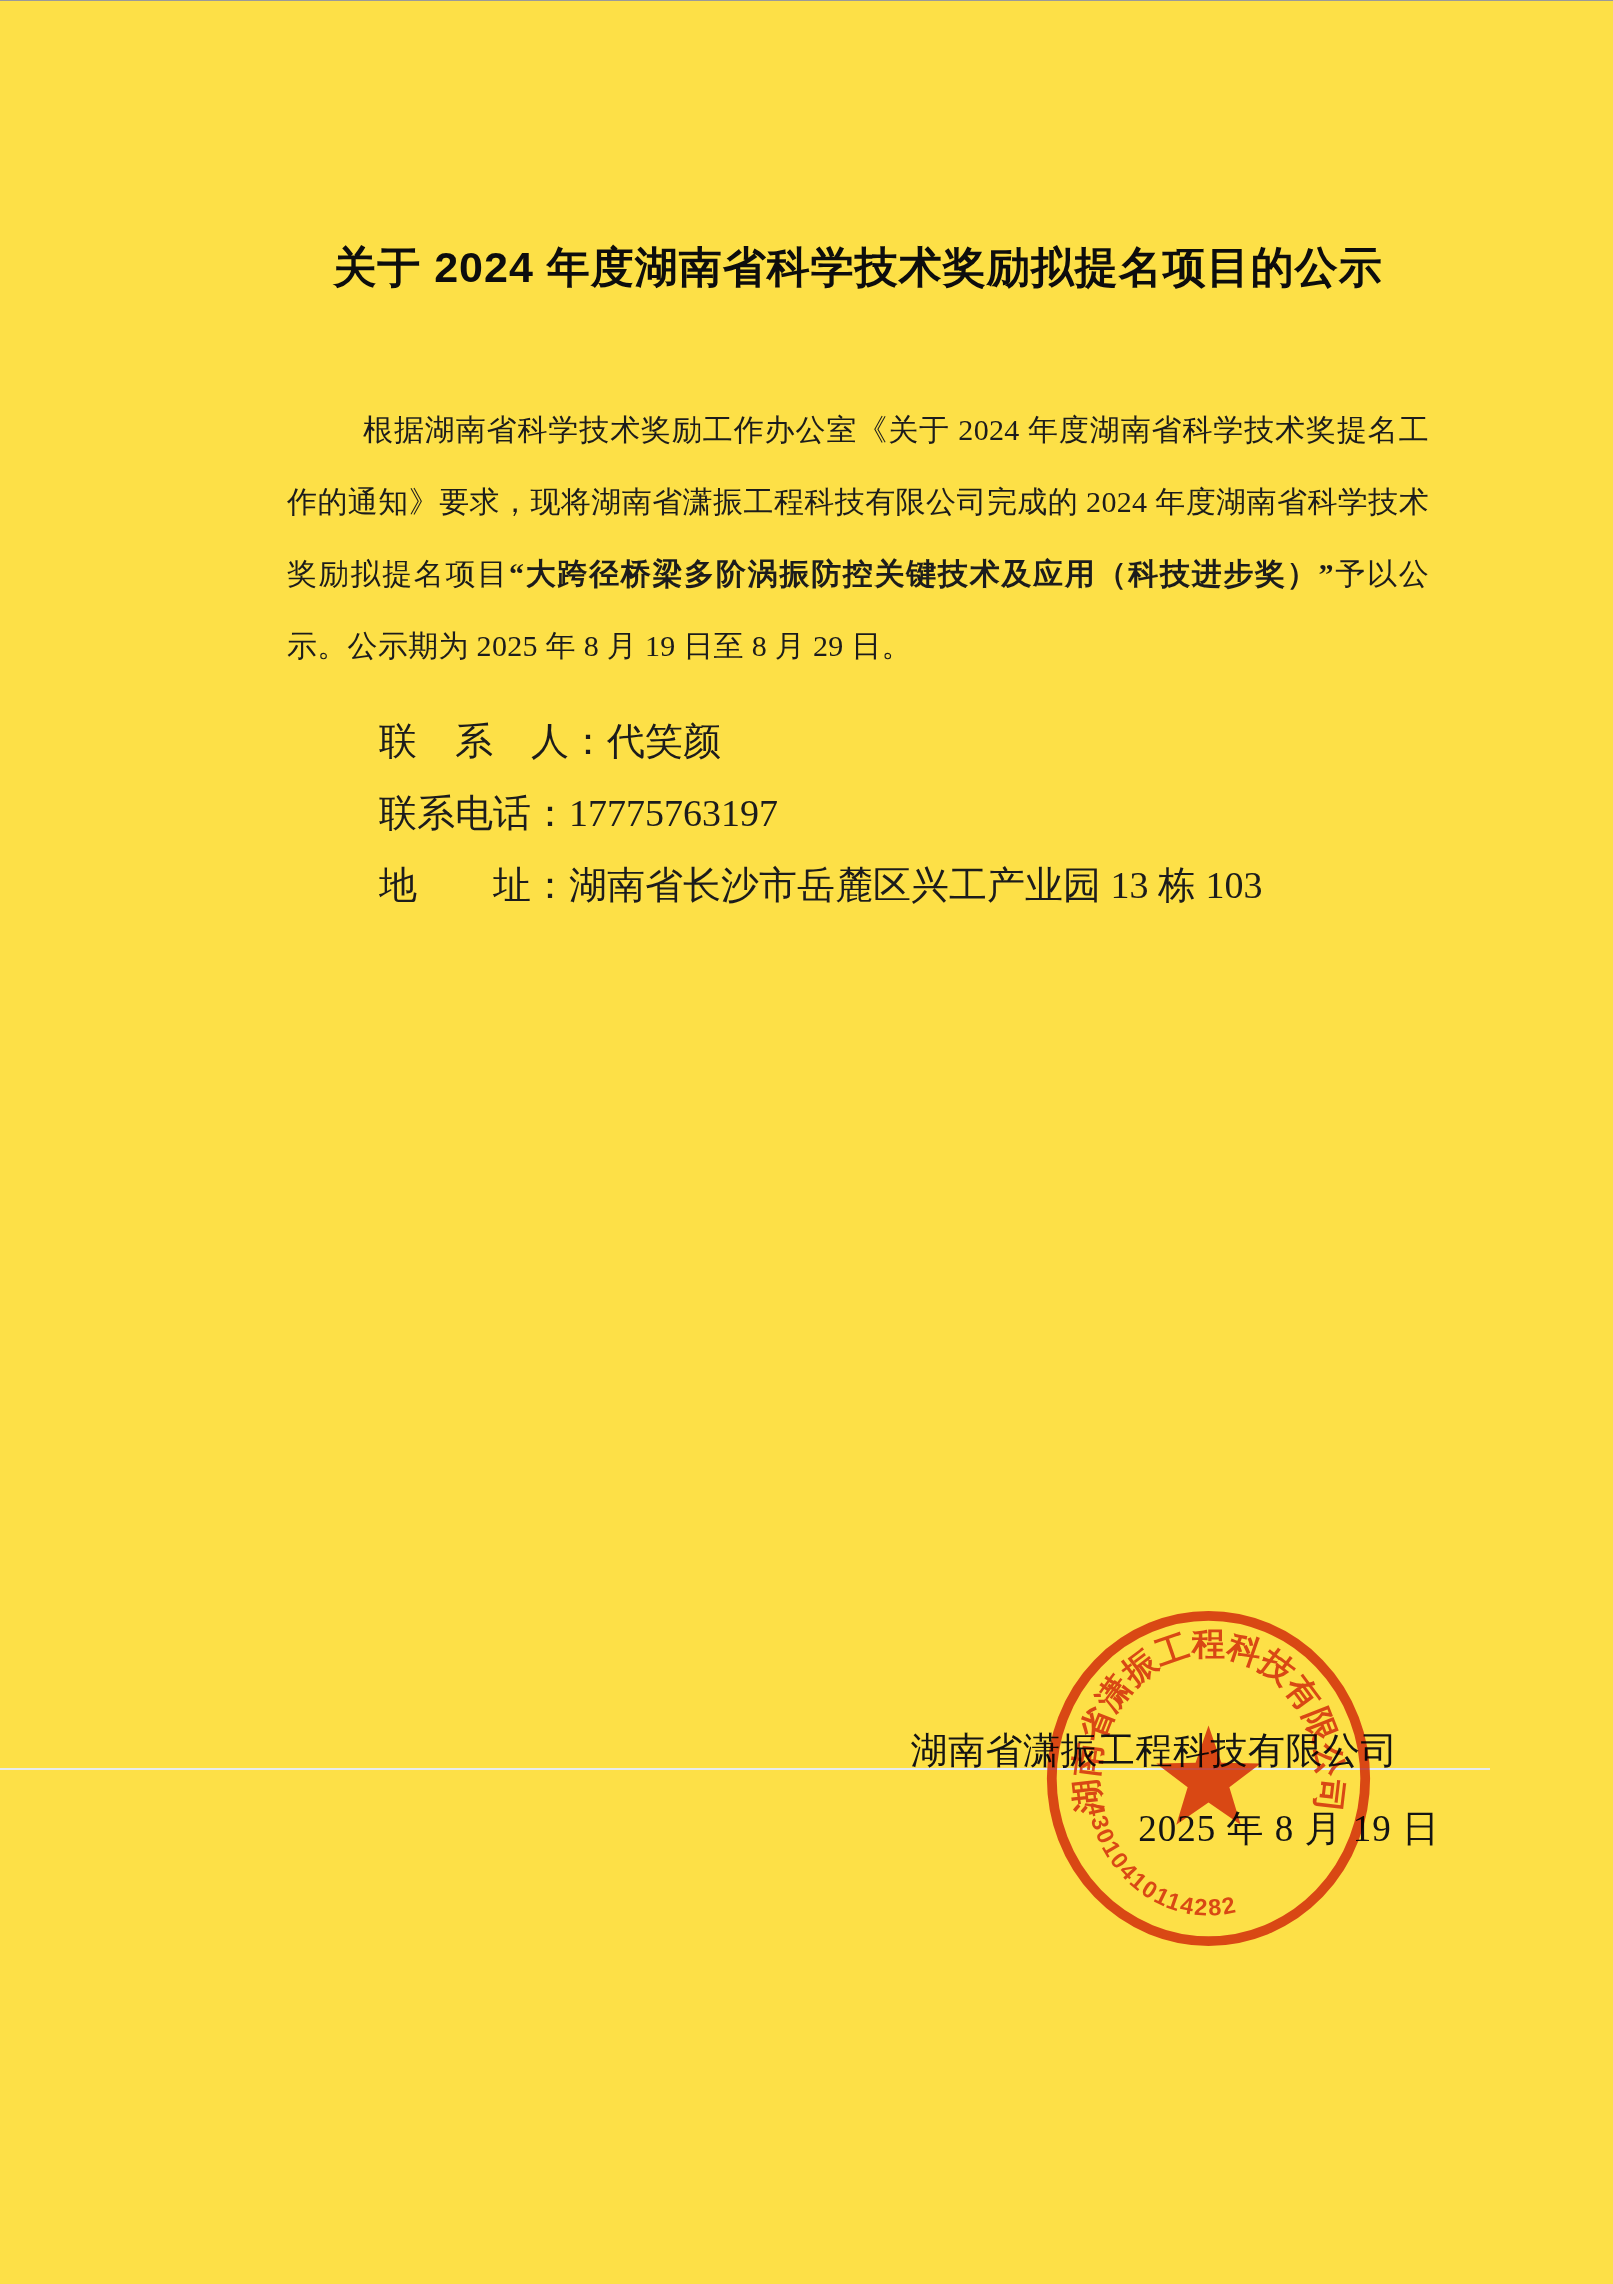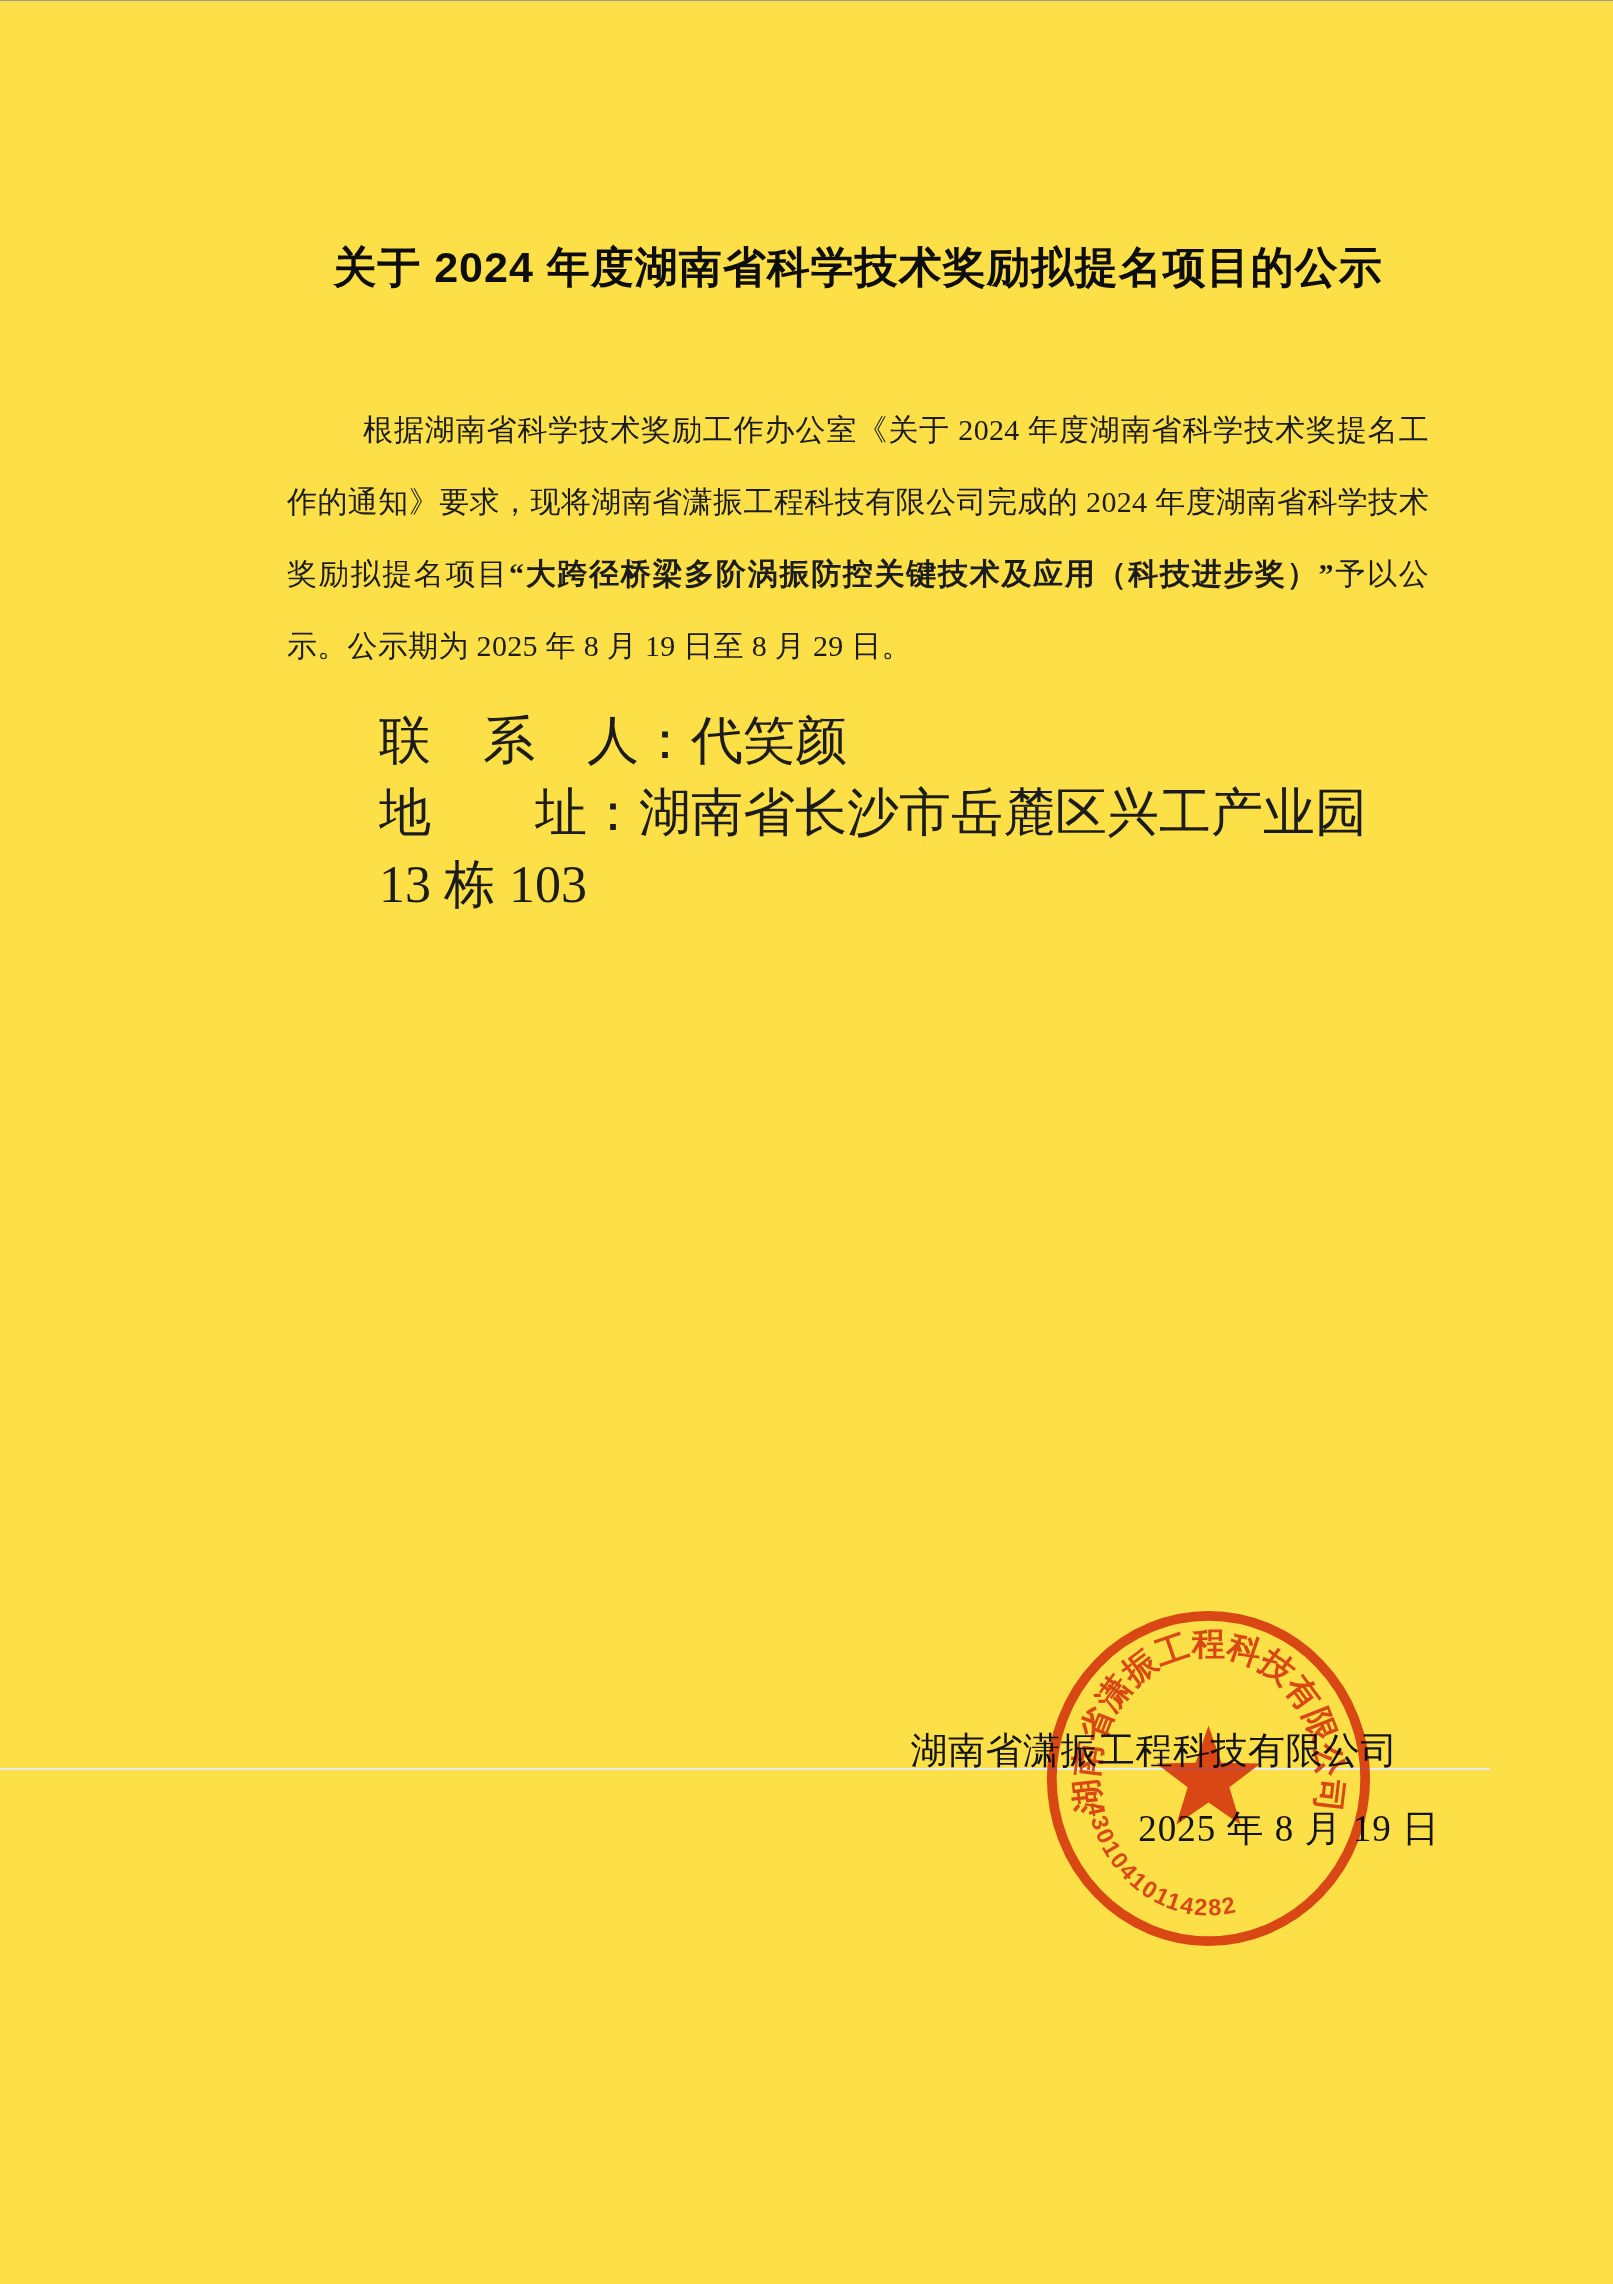--- a/index.html
+++ b/index.html
@@ -34,21 +34,21 @@
     margin:0;
     font-size:30px;line-height:72px;
     text-align:justify;text-justify:inter-ideograph;
     text-indent:76px;
     letter-spacing:0.3px;
   }
   .para .bold{font-weight:700;}
   .contact-list{margin-top:22.5px;}
   .contact-line{
     padding-left:92px;
-    font-size:52px;line-height:72px;
+    font-size:38px;line-height:72px;
     white-space:pre-wrap;
   }
   .contact-label{white-space:pre-wrap;}
   .signature{
     position:absolute;right:173px;top:1711px;
     text-align:right;
     font-size:37px;line-height:78px;
     color:#141414;
     z-index:1;
   }
@@ -80,20 +80,21 @@
 
   <div class="content">
     <h1 class="doc-title">关于 2024 年度湖南省科学技术奖励拟提名项目的公示</h1>
 
     <div>
         <p class="para"><span>根据湖南省科学技术奖励工作办公室《关于 2024 年度湖南省科学技术奖提名工作的通知》要求，现将湖南省潇振工程科技有限公司完成的 2024 年度湖南省科学技术奖励拟提名项目</span><span class="bold">“大跨径桥梁多阶涡振防控关键技术及应用（科技进步奖）”</span><span>予以公示。公示期为 2025 年 8 月 19 日至 8 月 29 日。</span></p>
       </div>
 
     <div class="contact-list">
         <div class="contact-line"><span class="contact-label">联　系　人：</span><span class="contact-value">代笑颜</span></div>
+        <div class="contact-line"><span class="contact-label">联系电话：</span><span class="contact-value">17775763197</span></div>
         <div class="contact-line"><span class="contact-label">地　　址：</span><span class="contact-value">湖南省长沙市岳麓区兴工产业园 13 栋 103</span></div>
       </div>
   </div>
 
   <div class="signature">
     <span class="sig-company">湖南省潇振工程科技有限公司</span>
     <span class="sig-date">2025 年 8 月 19 日</span>
   </div>
 
   <svg class="seal" viewBox="0 0 340 350" xmlns="http://www.w3.org/2000/svg">

